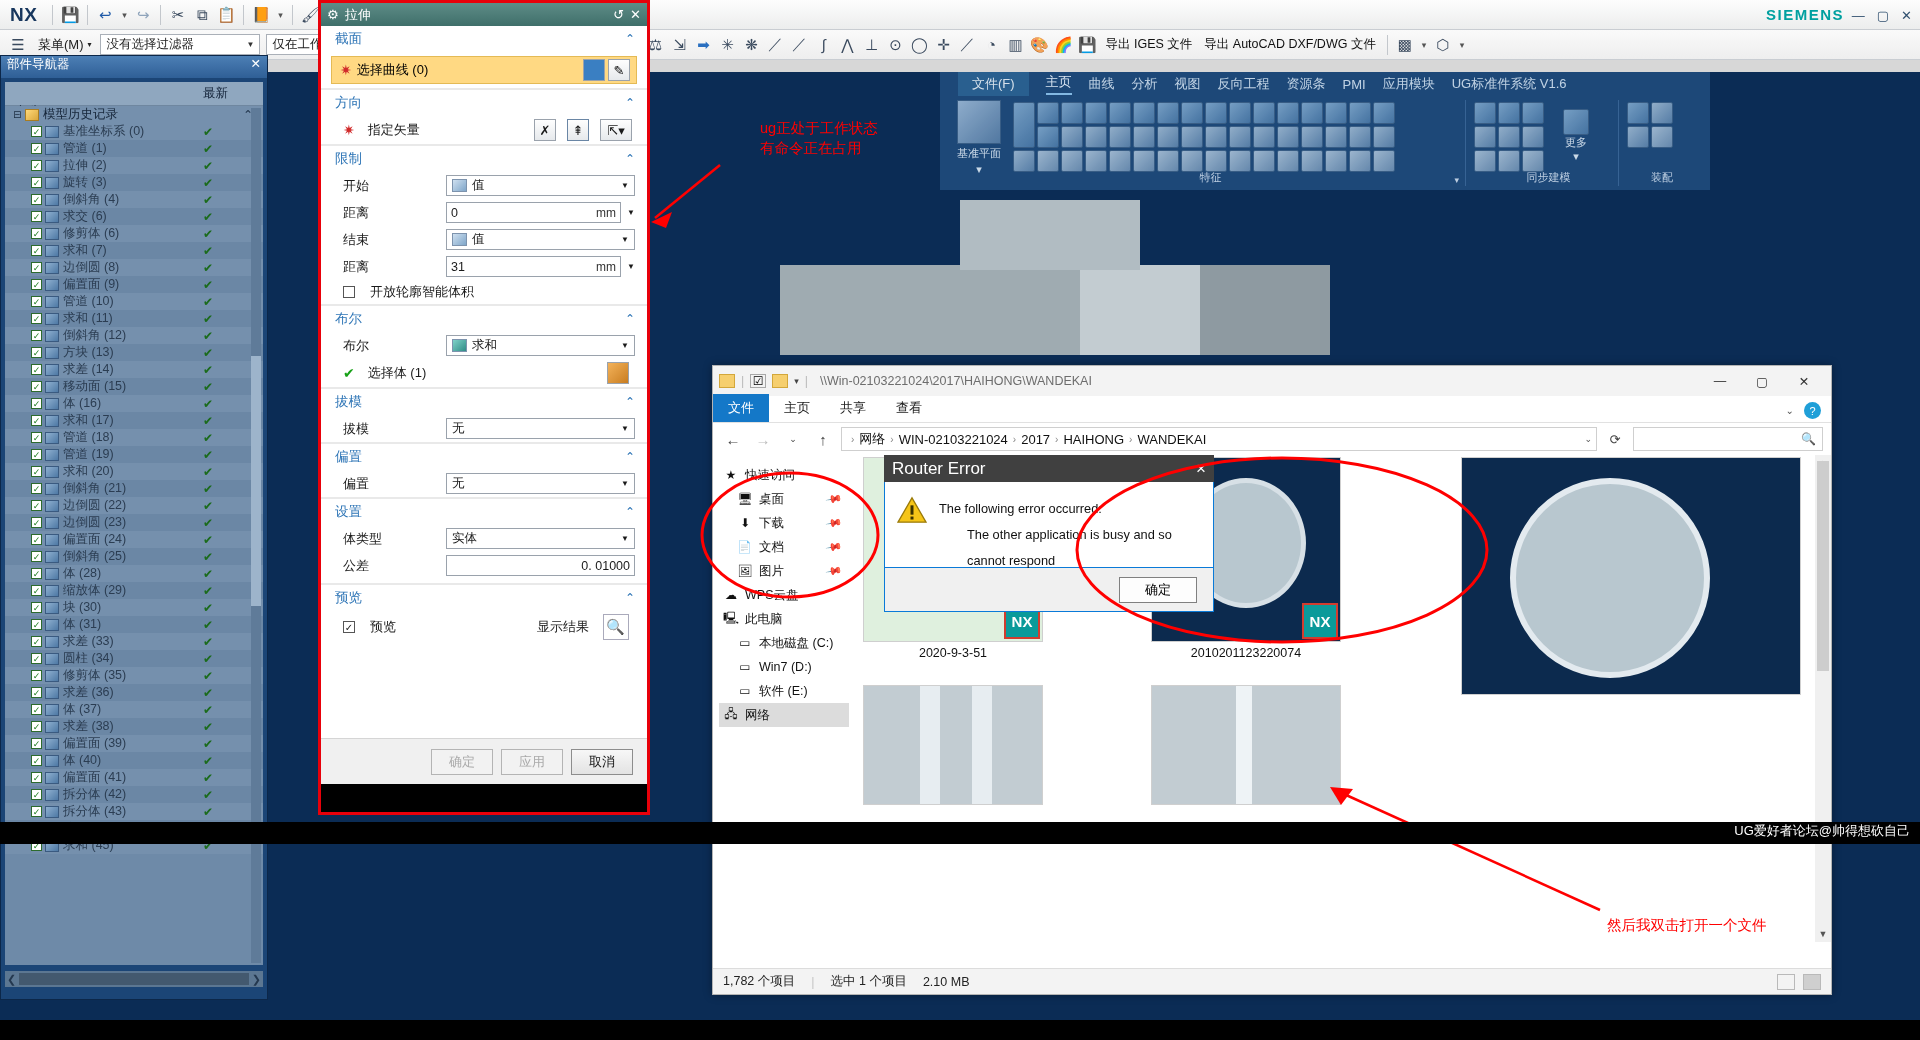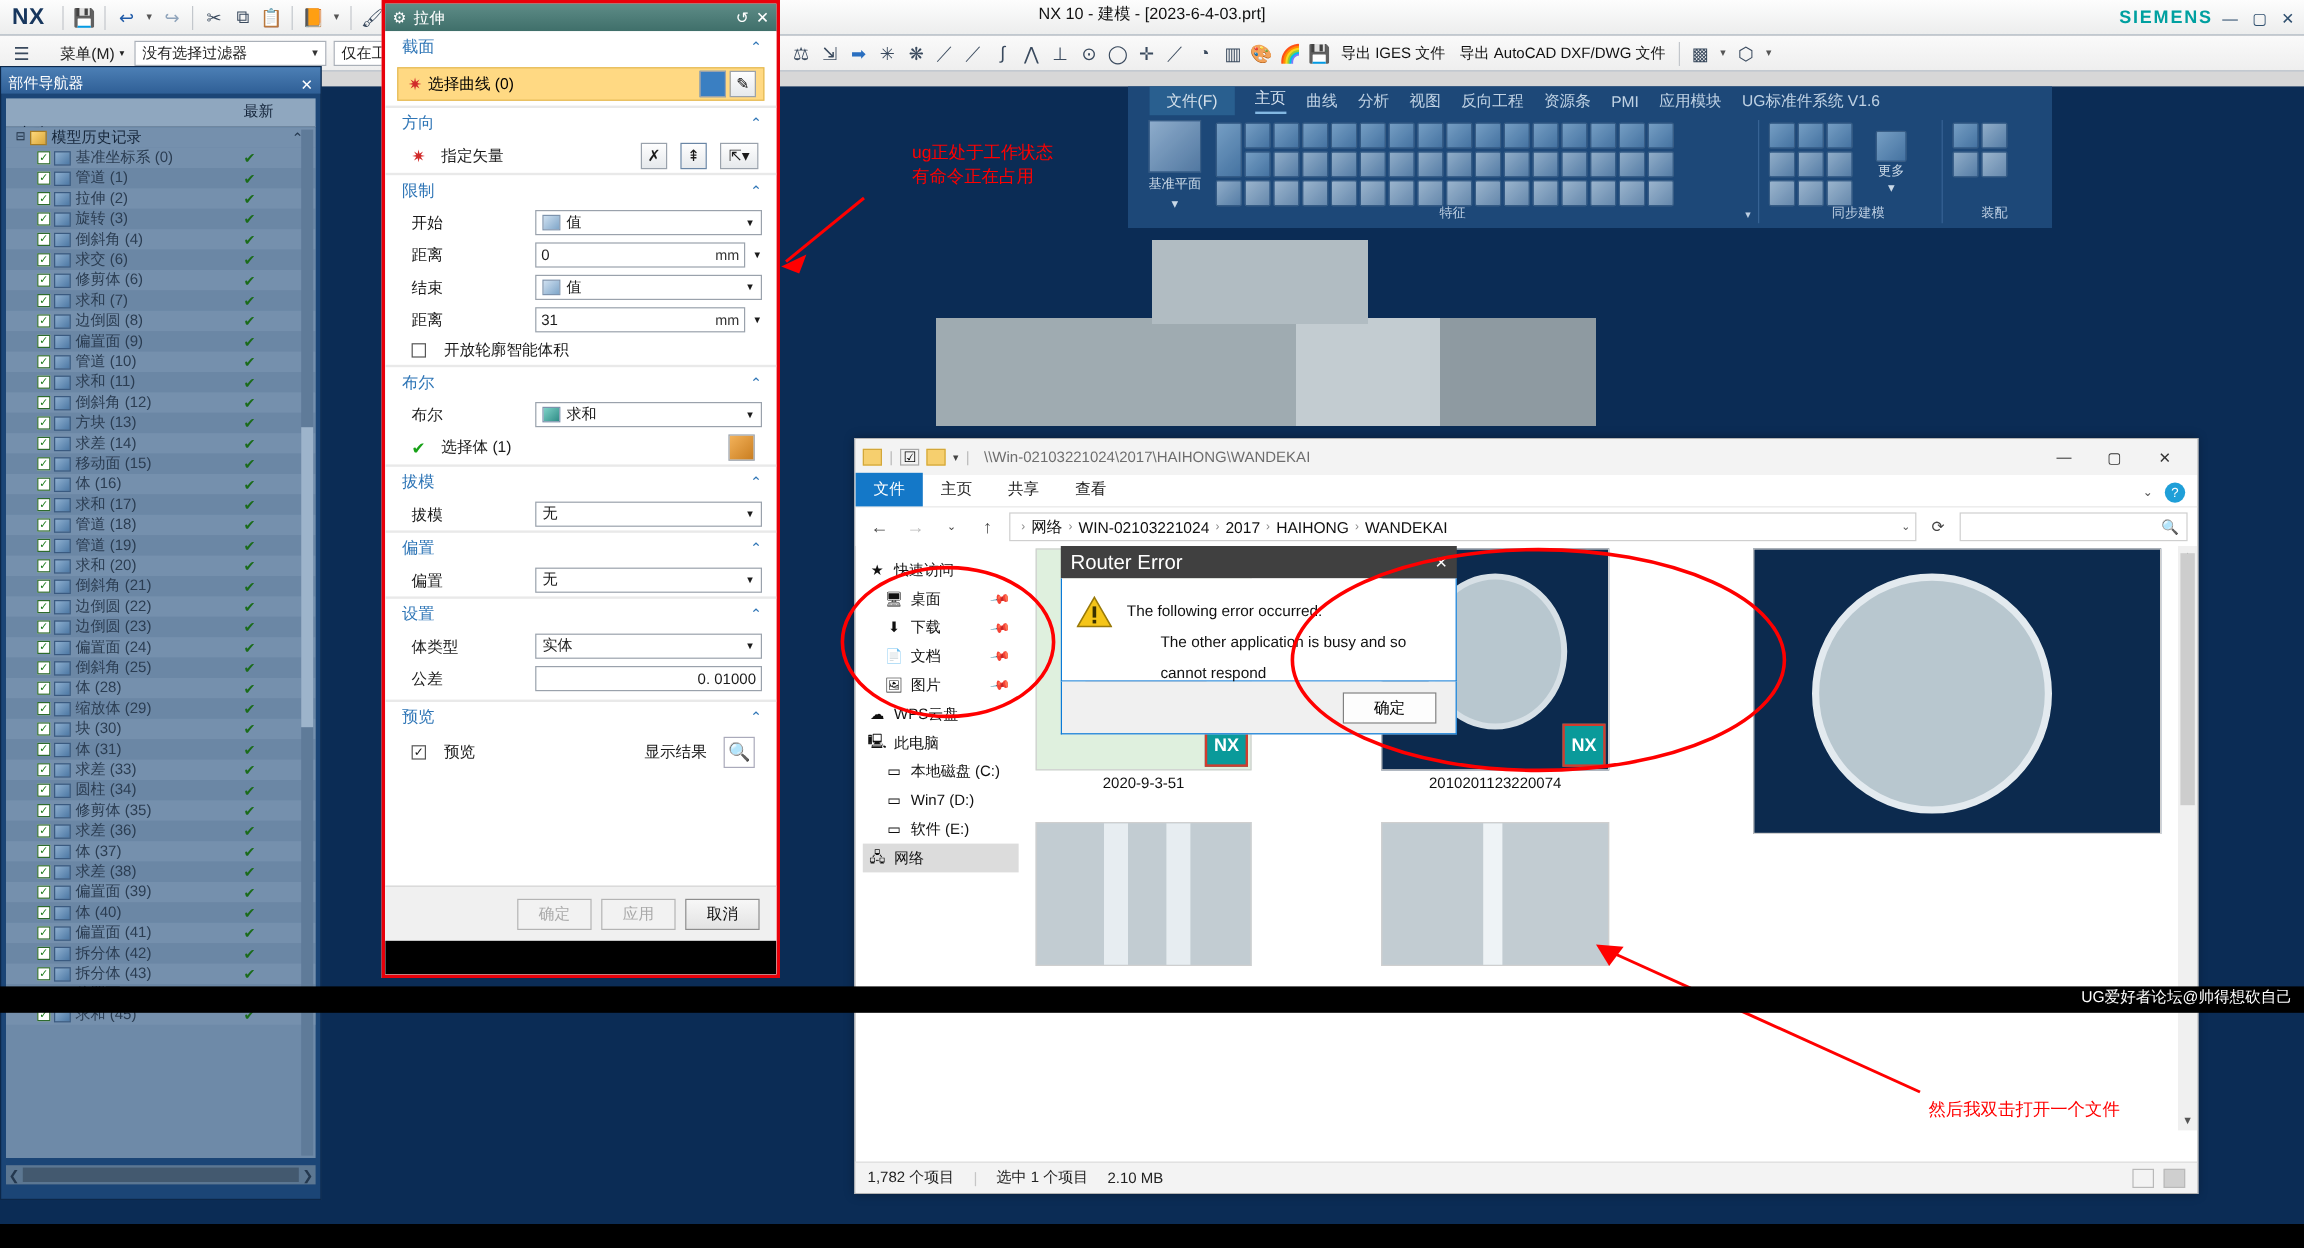--- a/index.html
+++ b/index.html
@@ -13,21 +13,21 @@
   .nx-toolbar-top { position:absolute; left:0; top:0; width:1920px; height:30px;
       background:linear-gradient(#fdfdfd,#eceded); border-bottom:1px solid #c9cdd2; display:flex; align-items:center; }
   .nx-logo { font-weight:bold; font-size:19px; color:#17365d; padding:0 10px; letter-spacing:.5px;}
   .tb-sep { width:1px; height:20px; background:#c3c7cc; margin:0 5px; }
   .tb-ico { width:24px; height:24px; display:inline-flex; align-items:center; justify-content:center;
             font-size:15px; color:#3a4a5e; }
   .tb-ico.small { width:14px; font-size:9px; color:#555; }
 
   .nx-toolbar-2 { position:absolute; left:0; top:30px; width:1920px; height:30px;
       background:linear-gradient(#fafafa,#eeeeee); border-bottom:1px solid #c9cdd2; display:flex; align-items:center;}
-  .nx-menu-btn { display:flex; align-items:center; gap:4px; padding:0 8px; height:22px; font-size:13px; color:#222;margin-left:12px; }
+  .nx-menu-btn { display:flex; align-items:center; gap:4px; padding:0 8px; height:22px; font-size:13px; color:#222; }
   .combo { height:21px; border:1px solid #aab0b8; background:#fff; display:flex; align-items:center;
            justify-content:space-between; padding:0 4px 0 6px; font-size:12.5px; color:#222; }
   .combo .car { font-size:8px; color:#333; margin-left:8px; }
 
   .nx-title { position:absolute; top:3px; left:0; width:1920px; text-align:center; font-size:13.5px; color:#111; }
   .siemens { position:absolute; right:76px; top:6px; color:#00a0a0; font-size:15px; letter-spacing:1.5px; font-weight:bold;text-align:center;}
   .wbtns { position:absolute; right:8px; top:8px; display:flex; gap:12px; color:#30506f; font-size:13px; }
 
   
   .ribbon { position:absolute; left:940px; top:72px; width:770px; height:118px; background:#1f4b7c; opacity:.92; }
@@ -47,21 +47,21 @@
   .rib-txt { font-size:11px; color:#dbe8f4; text-align:right; }
 
   .nx-statusbar { position:absolute; left:0; top:60px; width:1920px; height:12px; background:#d7d7d7;}
 
   
   .vp-shape { position:absolute; background:#9aa7ad; }
 
   
   .pnav { position:absolute; left:0; top:55px; width:268px; height:945px; background:#1b4576; border:1px solid #0c2749;}
   .pnav-title { height:22px; background:linear-gradient(#4c7fb5,#2f5f96); color:#fff; font-size:12.5px;
-                display:flex; align-items:flex-end; padding:0 6px; justify-content:space-between;}
+                display:flex; align-items:flex-start; padding:0 6px; justify-content:space-between;}
   .pnav-head { height:24px; background:#8fa7bf; display:flex; align-items:center; font-size:12.5px; color:#14243a;
                border-bottom:1px solid #6f87a0; }
   .pnav-head .c1 { flex:1; padding-left:10px;margin-top:36px; }
   .pnav-head .c2 { width:60px; }
   .tree { position:absolute; left:4px; right:4px; top:50px; bottom:34px; overflow:hidden; background:#6e8aa8;}
   .trow { height:17px; display:flex; align-items:center; font-size:12.5px; color:#2b3d52; }
   .trow:nth-child(odd){ background:#7590ad; }
   .trow:nth-child(even){ background:#6b87a5; }
   .trow .ind { width:26px; }
   .tchk { width:11px; height:11px; background:#fff; border:1px solid #2d6b2d; margin-right:3px;
@@ -209,21 +209,20 @@
       <span class="tb-ico">⧉</span>
       <span class="tb-ico">📋</span>
       <span class="tb-sep"></span>
       <span class="tb-ico">📙</span>
       <span class="tb-ico small">▾</span>
       <span class="tb-sep"></span>
       <span class="tb-ico">🖌</span>
       <span class="tb-sep"></span>
       <span class="tb-ico">🗔</span>
 
-      <span class="nx-title">NX 10 - 建模 - [2023-6-4-03.prt]</span>
       <span class="siemens">SIEMENS</span>
       <span class="wbtns">
         <span>—</span>
         <span>▢</span>
         <span>✕</span>
       </span>
     </div>
 
     <div class="nx-toolbar-2">
       <span class="tb-ico" style="margin-left:6px;">☰</span>

